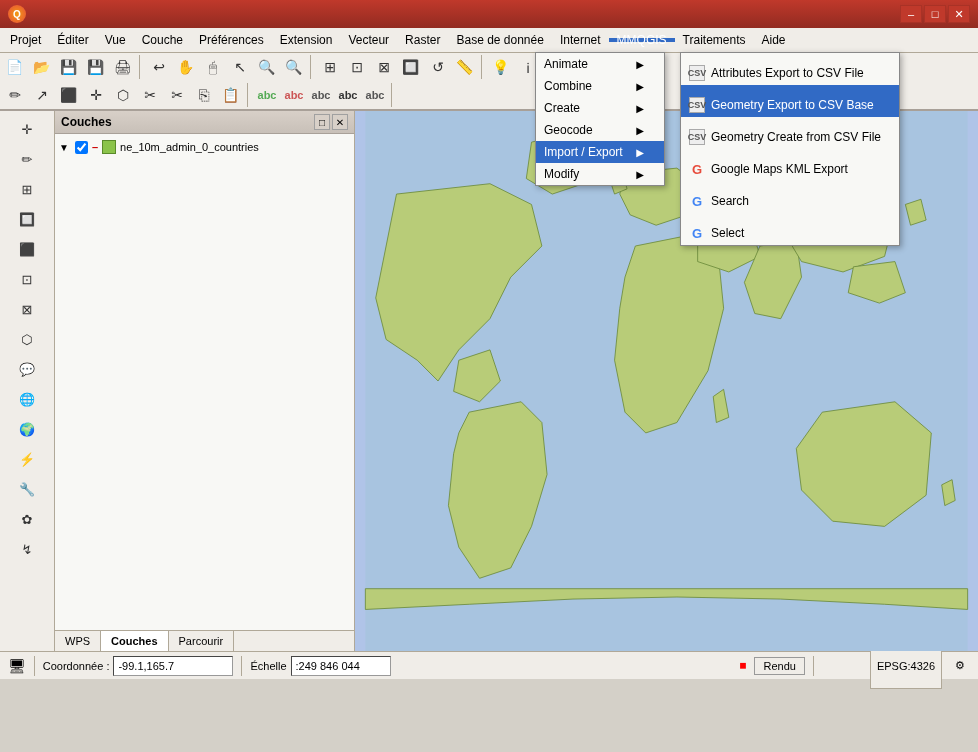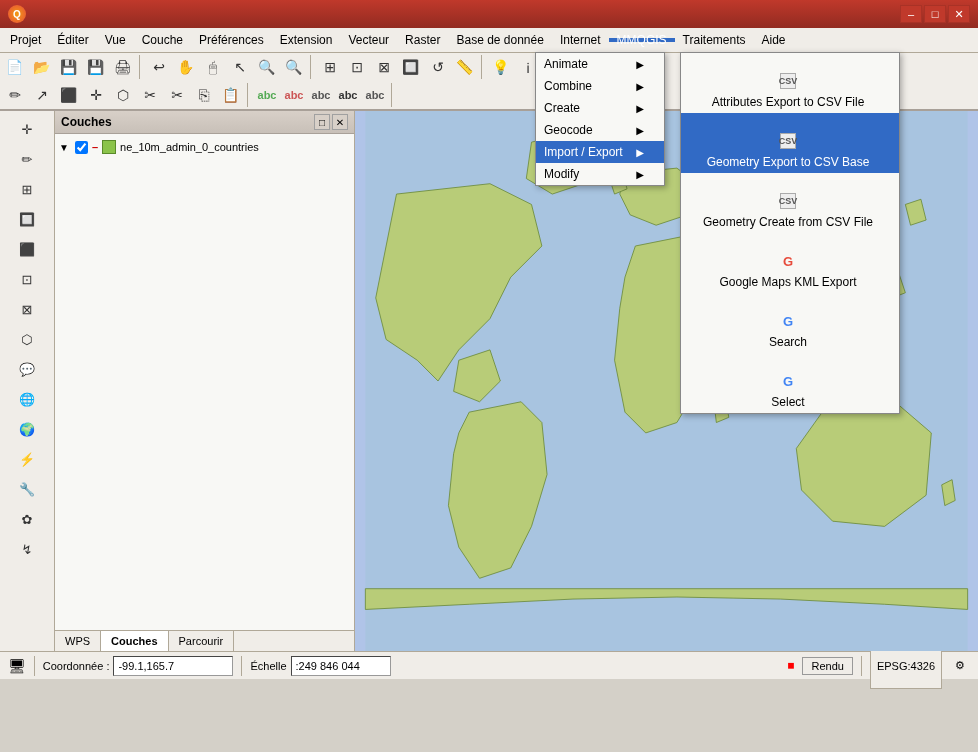--- a/index.html
+++ b/index.html
@@ -174,29 +174,28 @@
       position: absolute;
       top: 52px;
       left: 680px;
       background: #f8f8f5;
       border: 1px solid #888;
       box-shadow: 2px 2px 6px rgba(0,0,0,0.3);
       min-width: 220px;
       z-index: 201;
     }
     .submenu-item {
-      padding: 20px 12px 4px 8px;
+      padding: 12px 12px 4px 8px;
       cursor: pointer;
       display: flex;
       align-items: center;
       gap: 6px;
       font-size: 12px;
       color: #000;
       white-space: nowrap;
-      flex-direction: column;
     }
     .submenu-item.highlighted { background: #316ac5; color: white; }
     .submenu-icon {
       width: 16px; height: 16px;
       display: flex; align-items: center; justify-content: center;
       font-size: 11px;
       flex-shrink: 0;
     }
 
     
@@ -223,20 +222,21 @@
       min-width: 100px;
     }
     .scale-input {
       width: 100px;
     }
     .epsg-box {
       background: #f0ede8;
       padding: 16px 6px;
       border: 1px solid #b0a898;
       font-size: 11px;
+      margin-left: 48px;
     }
 
     
     .tree-expand { 
       font-size: 10px; 
       cursor: pointer;
       margin-right: 2px;
     }
 
     

